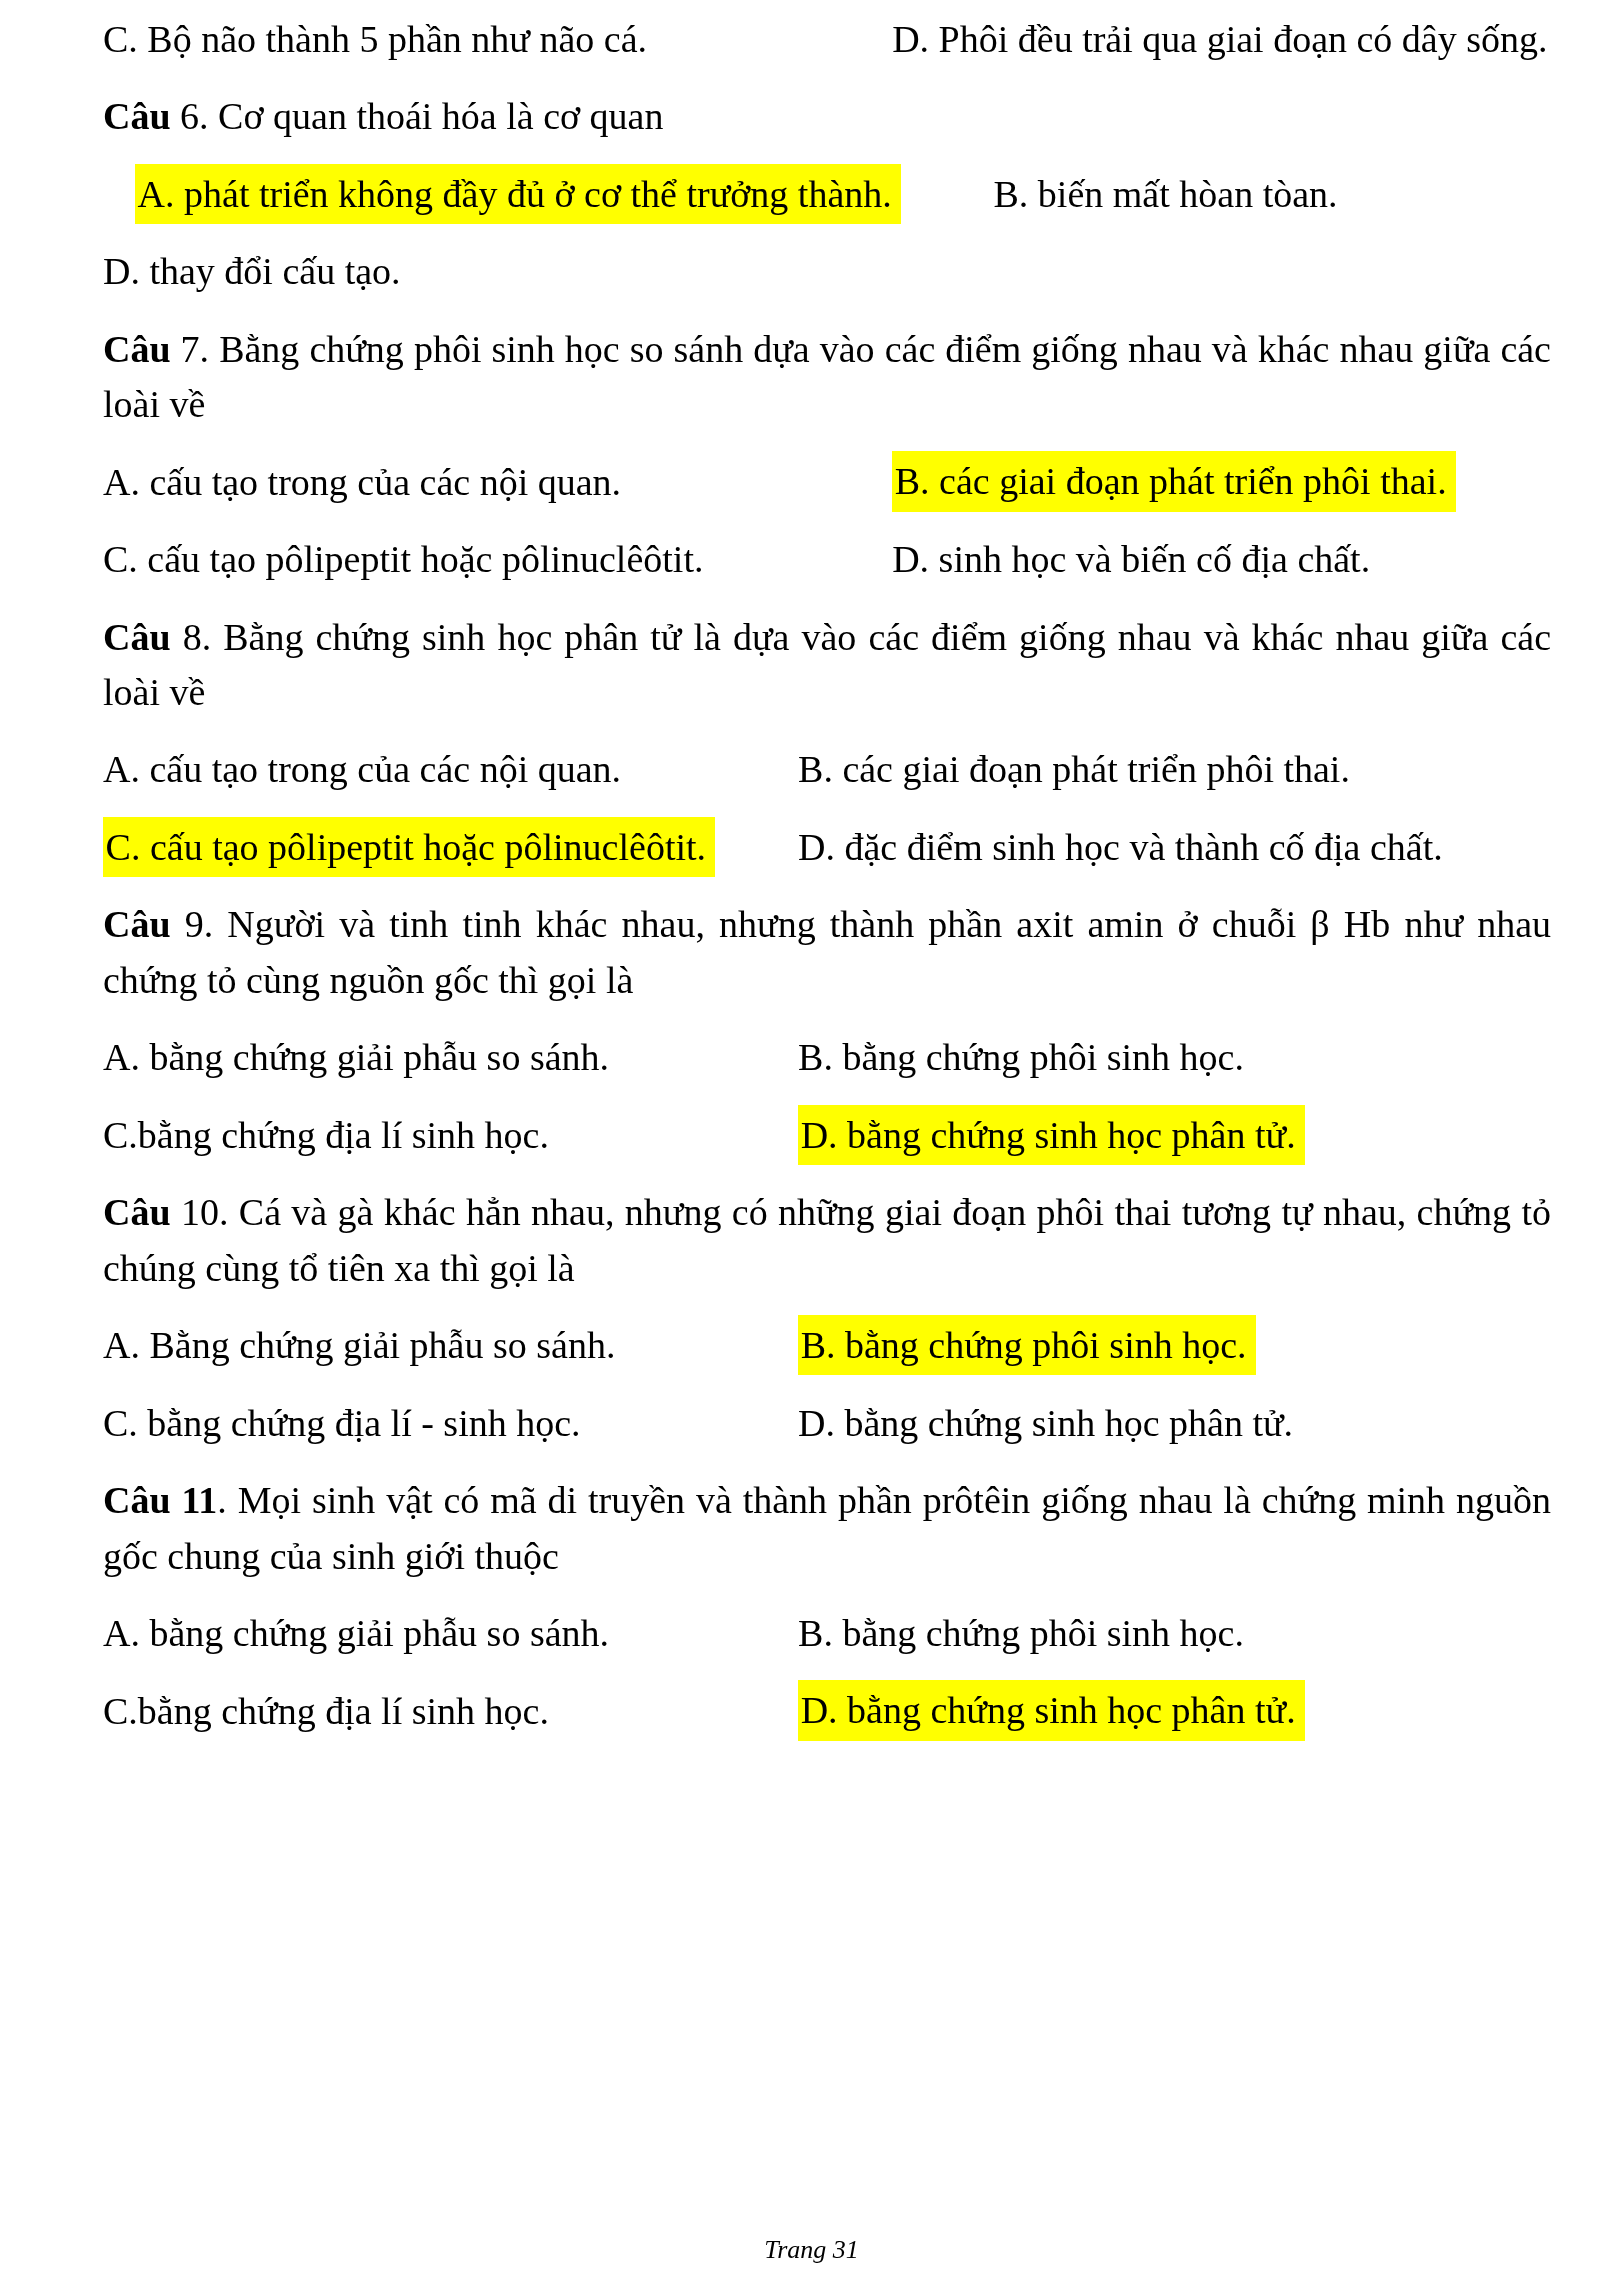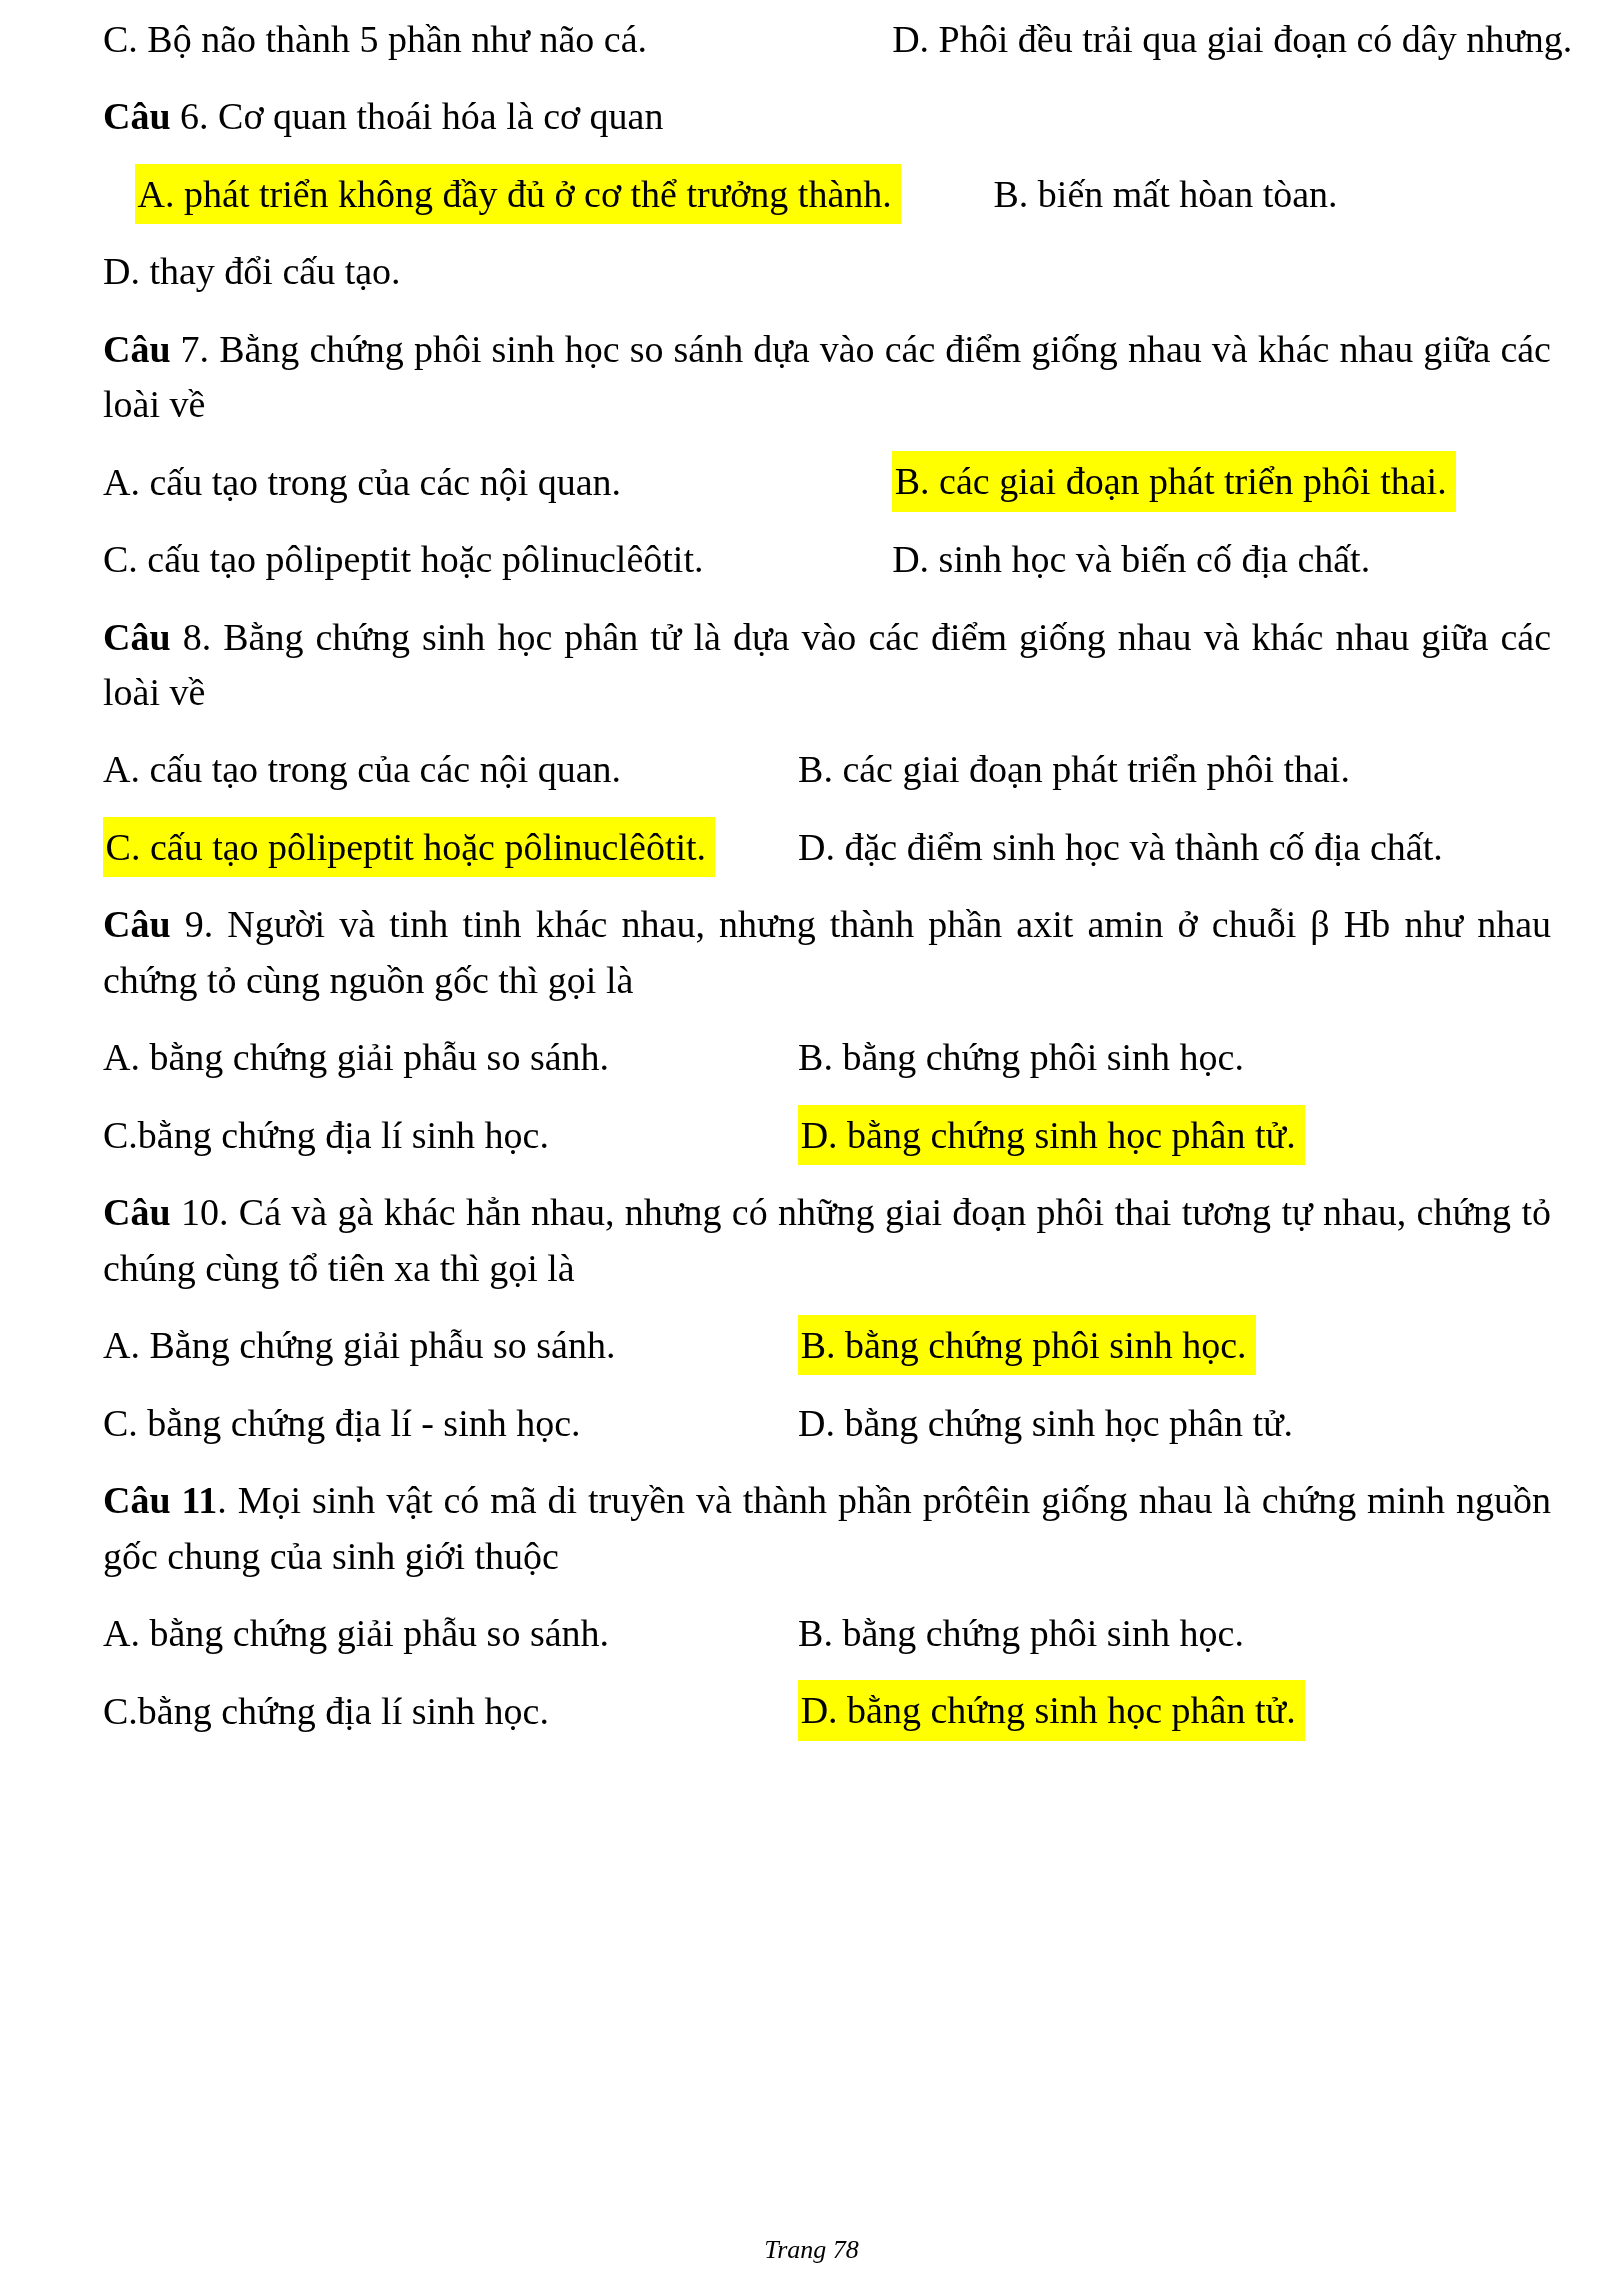--- a/index.html
+++ b/index.html
@@ -34,21 +34,21 @@
     font-size: 26px;
   }
 </style>
 </head>
 <body>
 
 <div class="page">
   <div id="content">
       <div class="opts">
         <div class="opt-left" style="flex: 0 0 54.5%;"><span class="opt-text">C. Bộ não thành 5 phần như não cá.</span></div>
-        <div class="opt-right"><span class="opt-text">D. Phôi đều trải qua giai đoạn có dây nhưng.</span></div>
+        <div class="opt-right"><span class="opt-text">D. Phôi đều trải qua giai đoạn có dây sống.</span></div>
       </div>
       <p class="row stem"><b>Câu</b> 6. Cơ quan thoái hóa là cơ quan</p>
       <div class="opts">
         <div class="opt-left" style="flex: 0 0 61.5%;"><span class="opt-text hl" style="background: rgb(255, 255, 0); margin-left: 32px;">A. phát triển không đầy đủ ở cơ thể trưởng thành.</span></div>
         <div class="opt-right"><span class="opt-text">B. biến mất hòan tòan.</span></div>
       </div>
       <div class="opts">
         <div class="opt-right"><span class="opt-text">D. thay đổi cấu tạo.</span></div>
       </div>
       <p class="row stem"><b>Câu</b> 7. Bằng chứng phôi sinh học so sánh dựa vào các điểm giống nhau và khác nhau giữa các loài về</p>
@@ -91,16 +91,16 @@
       <div class="opts">
         <div class="opt-left" style="flex: 0 0 48%;"><span class="opt-text">A. bằng chứng giải phẫu so sánh.</span></div>
         <div class="opt-right"><span class="opt-text">B. bằng chứng phôi sinh học.</span></div>
       </div>
       <div class="opts">
         <div class="opt-left" style="flex: 0 0 48%;"><span class="opt-text">C.bằng chứng địa lí sinh học.</span></div>
         <div class="opt-right"><span class="opt-text hl" style="background: rgb(255, 255, 0);">D. bằng chứng sinh học phân tử.</span></div>
       </div>
     </div>
   <div class="footer">
-    <span>Trang 78</span>
+    <span>Trang 31</span>
   </div>
 </div>
 
 
 </body></html>

